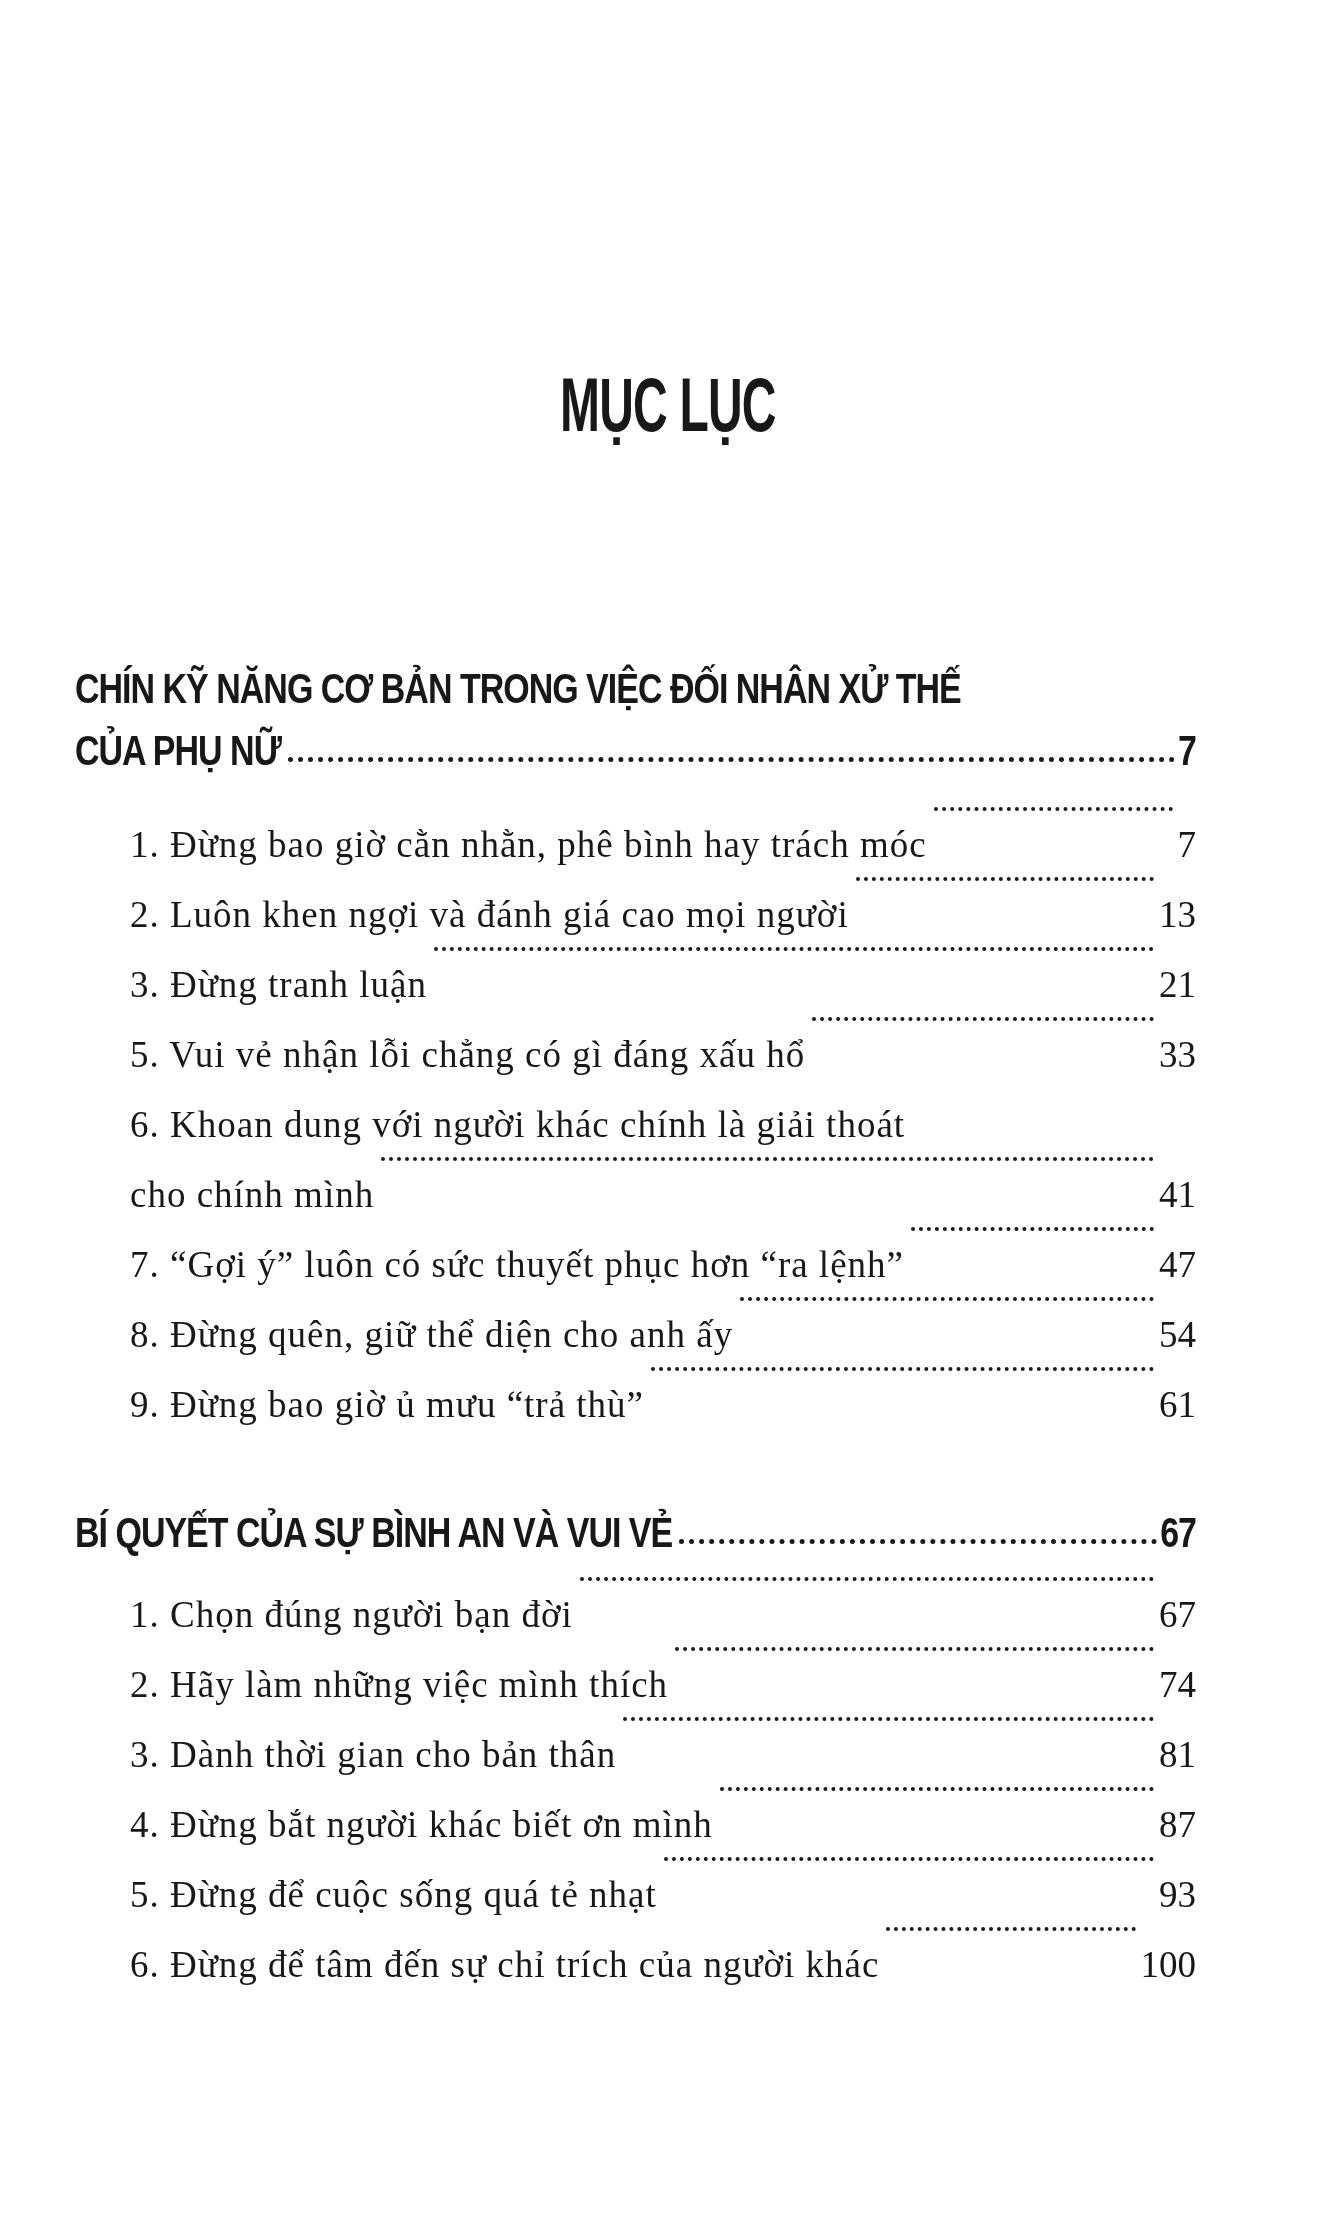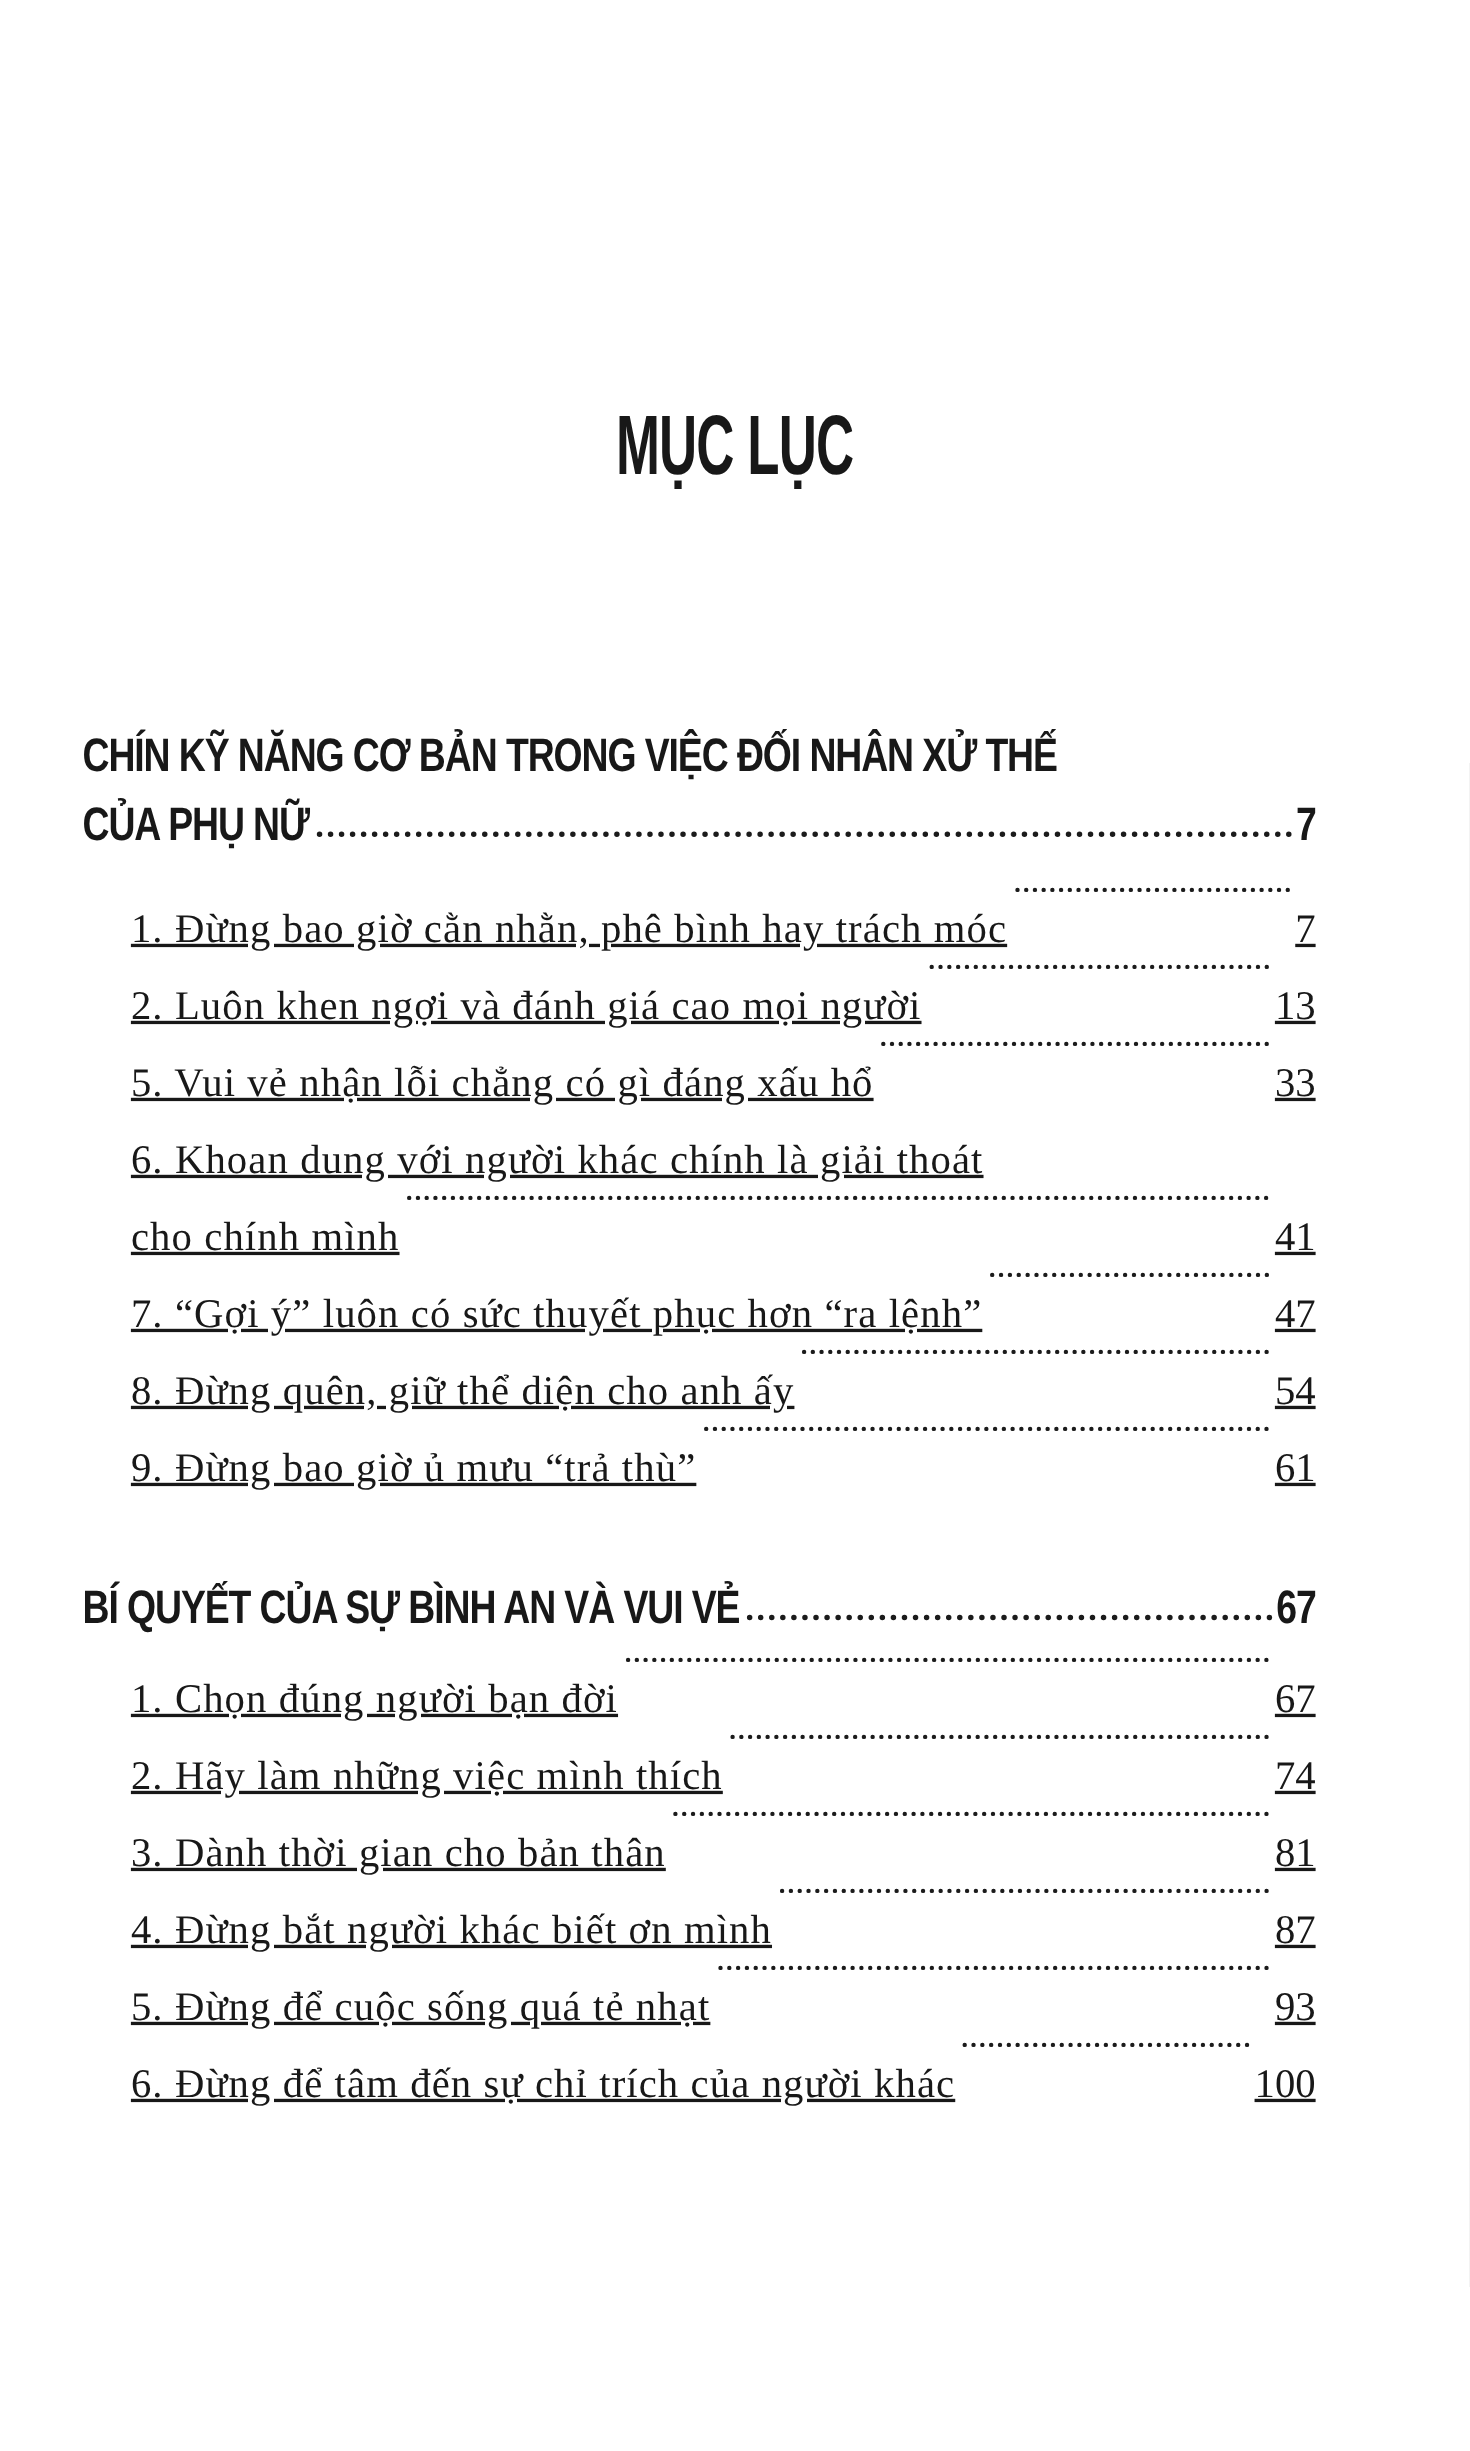--- a/index.html
+++ b/index.html
@@ -73,24 +73,23 @@
   }
   .leader.bold-leader { border-bottom-width: 5px; }
   .gap-a { height: 26px; }
   .gap-b { height: 14px; }
   .chapter-2 { margin-top: 64px; }
   .item {
     display: flex;
     align-items: flex-end;
     height: 70px;
     line-height: 70px;
-    margin-left: 44px;
+    margin-left: 55px;
     font-size: 37px;
     letter-spacing: 1px;
-    text-decoration: underline;
   }
   .item-text { white-space: nowrap; }
   .item-page { margin-left: 2px; letter-spacing: 0; }
 </style>
 </head>
 <body>
 
 <div class="page" style="background: rgb(255, 255, 255); color: rgb(24, 24, 24);">
 
   <h1 class="title"><span class="display-caps">MỤC LỤC</span></h1>
@@ -110,20 +109,25 @@
 
       <div class="item">
         <span class="item-text">1. Đừng bao giờ cằn nhằn, phê bình hay trách móc</span>
         <span class="leader"></span>
         <span class="item-page">7</span>
       </div>
       <div class="item">
         <span class="item-text">2. Luôn khen ngợi và đánh giá cao mọi người</span>
         <span class="leader"></span>
         <span class="item-page">13</span>
+      </div>
+      <div class="item">
+        <span class="item-text">3. Đừng tranh luận</span>
+        <span class="leader"></span>
+        <span class="item-page">21</span>
       </div>
       <div class="item">
         <span class="item-text">5. Vui vẻ nhận lỗi chẳng có gì đáng xấu hổ</span>
         <span class="leader"></span>
         <span class="item-page">33</span>
       </div>
       <div class="item">
         <span class="item-text">6. Khoan dung với người khác chính là giải thoát</span>
       </div>
       <div class="item">

